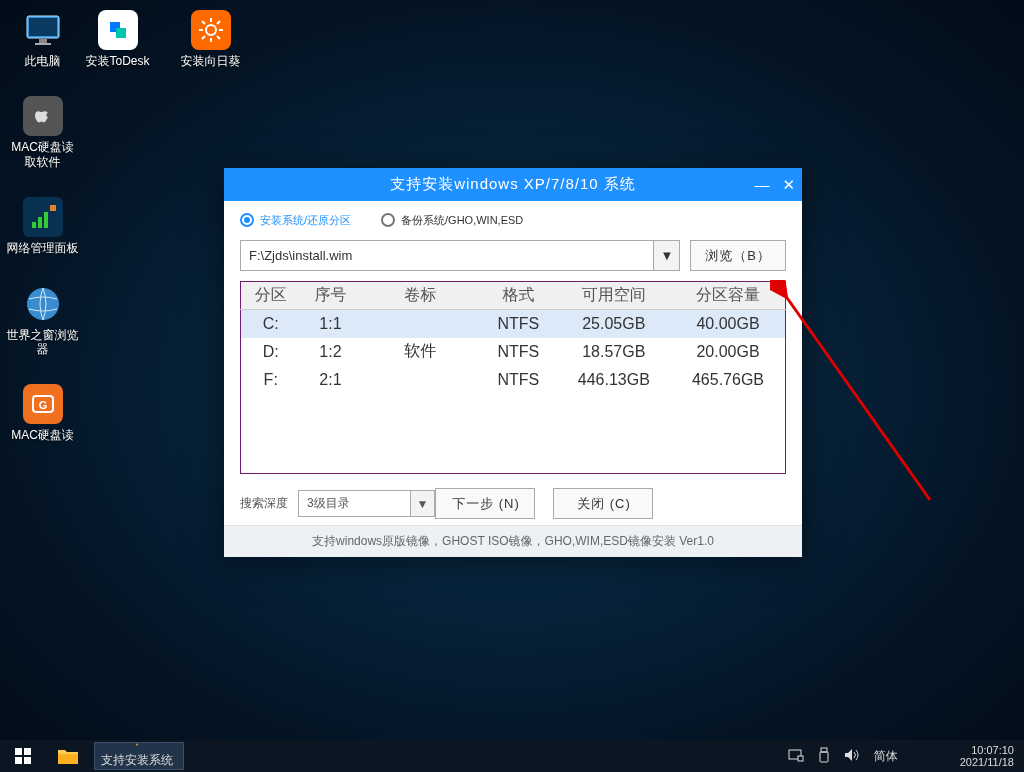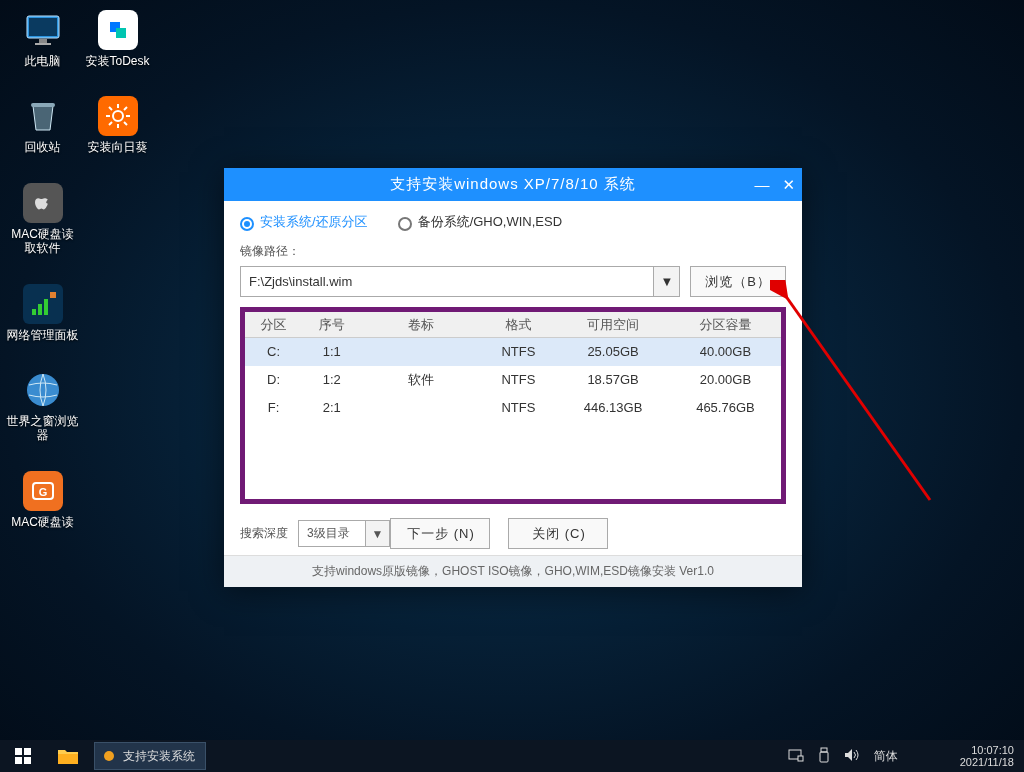--- a/index.html
+++ b/index.html
@@ -1,89 +1,80 @@
 <!DOCTYPE html>
 <html><head>
 <meta charset="utf-8">
 <style>
   * { box-sizing: border-box; margin: 0; padding: 0; font-family: "Microsoft YaHei", sans-serif; }
   body { width: 1024px; height: 772px; background: radial-gradient(ellipse at center, #0a3555 0%, #041425 70%, #020c18 100%); overflow: hidden; position: relative; color: #fff; font-size: 12px; }
 
   
   .desktop-icons { position: absolute; top: 10px; left: 10px; display: flex; flex-direction: column; gap: 28px; }
-  .col2 { position: absolute; top: 10px; left: 85px; display:flex; flex-direction:column; gap:28px;}
+  .col2 { position: absolute; top: 10px; left: 85px; display:flex; gap:28px;}
   .d-icon { width: 65px; display: flex; flex-direction: column; align-items: center; gap: 4px; cursor: pointer; }
   .d-icon .ico { width: 40px; height: 40px; display: flex; align-items: center; justify-content: center; border-radius: 6px; }
   .d-icon span { font-size: 12px; text-align: center; line-height: 1.2; text-shadow: 0 1px 2px #000; white-space: pre; }
 
   
   .window { position: absolute; left: 224px; top: 168px; width: 578px; background: #fff; box-shadow: 0 4px 30px rgba(0,0,0,.5); }
   .titlebar { background: #1e90ff; color: #fff; height: 33px; display: flex; align-items: center; justify-content: center; position: relative; font-size: 15px; letter-spacing: 1px; }
   .titlebar .controls { position: absolute; right: 6px; top: 0; height: 33px; display: flex; align-items: center; gap: 12px; }
   .titlebar .controls span { cursor: pointer; font-size: 15px; }
   .content { padding: 12px 16px 6px 16px; color: #333; }
   .radios { display: flex; gap: 30px; align-items: center; margin-bottom: 12px; }
-  .radio { display: flex; align-items: flex-end; gap: 6px; cursor: pointer; font-size: 13px; }
+  .radio { display: flex; align-items: flex-start; gap: 6px; cursor: pointer; font-size: 11px; }
   .radio .circ { width: 14px; height: 14px; border: 2px solid #1e90ff; border-radius: 50%; display:flex; align-items:center; justify-content:center; }
   .radio.active .circ::after { content:''; width:6px; height:6px; background:#1e90ff; border-radius:50%; }
   .radio.inactive .circ { border-color:#777; }
   .radio.active span { color:#1e90ff; }
   .label-row { font-size:12px; color:#555; margin-bottom:6px; }
   .pathrow { display:flex; gap:10px; margin-bottom:10px; }
   .pathbox { flex:1; border:1px solid #aaa; height:31px; display:flex; align-items:center; padding:0 8px; background:#fff; position:relative; font-family: monospace; font-size:13px; }
   .pathbox .arrow { position:absolute; right:0; top:0; width:26px; height:100%; border-left:1px solid #aaa; display:flex; align-items:center; justify-content:center; cursor:pointer; background:#f3f3f3; }
   .btn { border:1px solid #aaa; background:#f9f9f9; height:31px; padding:0 14px; display:flex; align-items:center; justify-content:center; font-size:13px; cursor:pointer; letter-spacing:1px; }
-  table { width:100%; border:5px solid #701a75; border-collapse:collapse; font-size:13px; }
+  table { width:100%; border:1px solid #701a75; border-collapse:collapse; font-size:16px; }
   th, td { text-align:center; height:28px; }
   thead th { background:#f0f0f0; border-bottom:1px solid #ccc; font-weight:normal; color:#555; }
   tbody tr.selected { background:#dce9f9; }
   .tbody-spacer { height:80px; }
   .bottomrow { display:flex; align-items:center; margin-top:14px; }
   .bottomrow .left { display:flex; align-items:center; gap:10px; font-size:12px; color:#555; }
-  .combo { border:1px solid #aaa; height:27px; width:92px; display:flex; align-items:center; padding:0 8px; position:relative; background:#fff; font-size:12px; }
+  .combo { border:1px solid #aaa; height:27px; width:137px; display:flex; align-items:center; padding:0 8px; position:relative; background:#fff; font-size:12px; }
   .combo .arrow { position:absolute; right:0; top:0; width:24px; height:100%; display:flex; align-items:center; justify-content:center; border-left:1px solid #aaa; background:#f3f3f3; cursor:pointer;}
   .bottomrow .right { display:flex; gap:18px; }
   .bottomrow .right .btn { width:100px;padding-left:16px; }
   .footer { background:#eef1f4; color:#666; text-align:center; font-size:12px; padding:7px 0; border-top:1px solid #ddd; }
 
   
   .red-arrow { position:absolute; pointer-events:none; }
 
   
   .taskbar { position:absolute; left:0; bottom:0; width:1024px; height:32px; background:#0c1522; display:flex; align-items:center; color:#ddd; font-size:12px; }
   .taskbar .start { width:46px; height:32px; display:flex; align-items:center; justify-content:center; cursor:pointer; }
   .taskbar .pin { width:44px; height:32px; display:flex; align-items:center; justify-content:center; cursor:pointer; }
-  .taskbar .task { height:28px; background:#22344a; border:1px solid #3a5068; display:flex; align-items:center; padding:0 10px 0 6px; gap:6px; cursor:pointer; margin-left:4px; }
+  .taskbar .task { height:28px; background:#22344a; border:1px solid #3a5068; display:flex; align-items:center; padding:0 10px 0 6px; gap:6px; cursor:pointer; margin-left:4px;flex-direction:column; }
   .taskbar .tray { margin-left:auto; display:flex; align-items:center; gap:14px; padding-right:10px; }
   .tray .clock { text-align:right; line-height:1.1; font-size:11px;margin-left:48px; }
   .tray-item { cursor:pointer; }
 </style>
 </head>
 <body>
 
 <div class="desktop-icons">
   <div class="d-icon">
     <div class="ico">
         <svg width="40" height="40" viewBox="0 0 40 40">
           <rect x="4" y="6" width="32" height="22" rx="2" fill="#2a94e0" stroke="#bfe4ff"></rect>
           <rect x="6" y="8" width="28" height="18" fill="#0a3a60"></rect>
           <rect x="16" y="29" width="8" height="4" fill="#888"></rect>
           <rect x="12" y="33" width="16" height="2" fill="#aaa"></rect>
         </svg>
       </div>
     <span>此电脑</span>
-  </div>
-  <div class="d-icon">
-    <div class="ico">
-        <svg width="40" height="40" viewBox="0 0 40 40">
-          <path d="M10 10 L30 10 L27 34 L13 34 Z" fill="#4a6575" stroke="#cfe8f5"></path>
-          <rect x="8" y="7" width="24" height="4" rx="2" fill="#8aa8b8"></rect>
-        </svg>
-      </div>
-    <span>回收站</span>
   </div>
   <div class="d-icon">
     <div class="ico" style="background:#555;border-radius:8px">
         <svg width="24" height="24" viewBox="0 0 24 24">
           <path d="M16 13c0-3 2-4 2-4-1-2-3-2-4-2-2 0-3 1-4 1s-2-1-4-1c-2 0-4 2-4 5 0 4 3 9 5 9 1 0 2-1 3-1s2 1 3 1c2 0 4-4 5-7-2-1-2-1-2-1z" fill="#ddd" transform="scale(0.8) translate(3 2)"></path>
         </svg>
       </div>
     <span>MAC硬盘读
 取软件</span>
   </div>
@@ -161,21 +152,20 @@
     <div class="radios">
       <div class="radio active">
         <div class="circ"></div>
         <span>安装系统/还原分区</span>
       </div>
       <div class="radio inactive">
         <div class="circ"></div>
         <span>备份系统/GHO,WIN,ESD</span>
       </div>
     </div>
-    <div class="label-row">镜像路径：</div>
     <div class="pathrow">
       <div class="pathbox">
         <span>F:\Zjds\install.wim</span>
         <div class="arrow">▼</div>
       </div>
       <div class="btn">浏览（B）</div>
     </div>
 
     <table>
       <thead>

